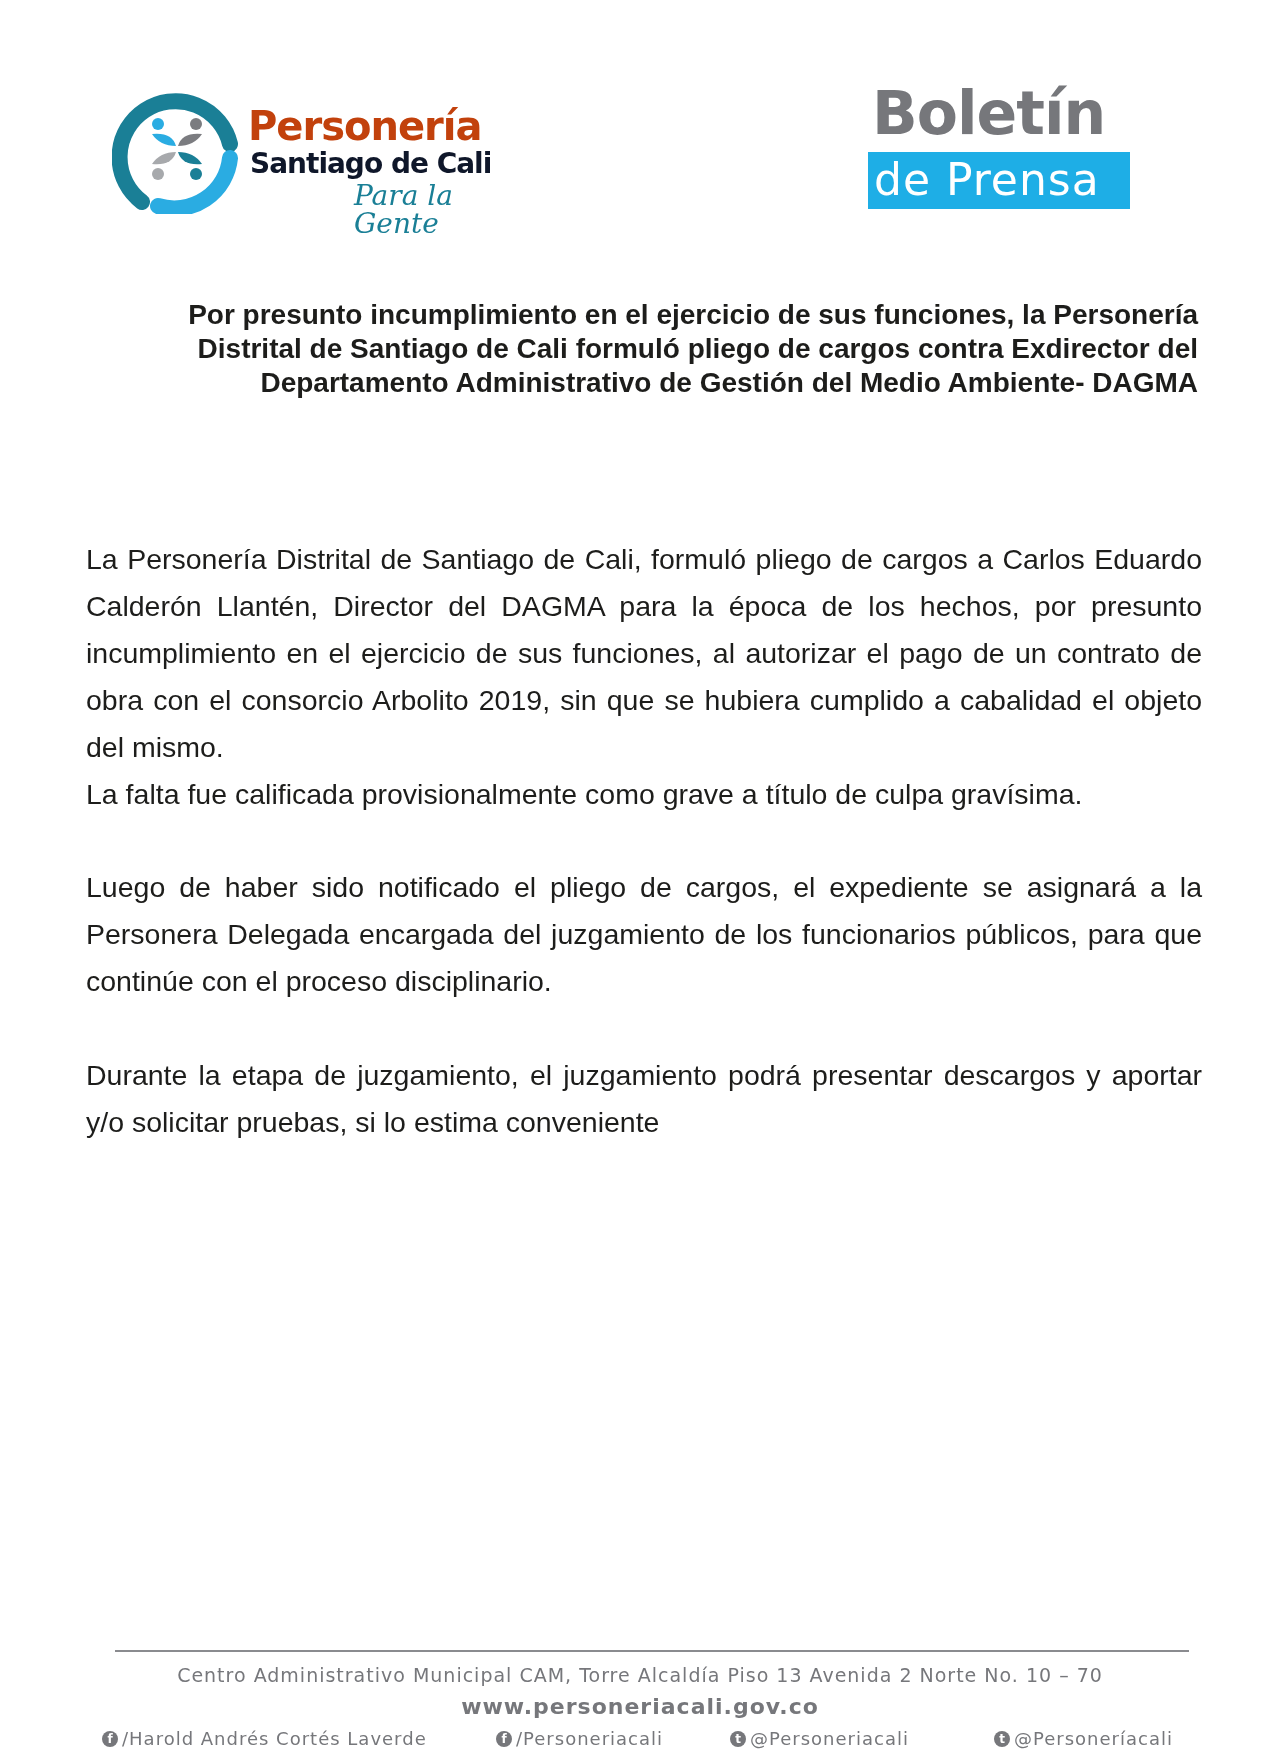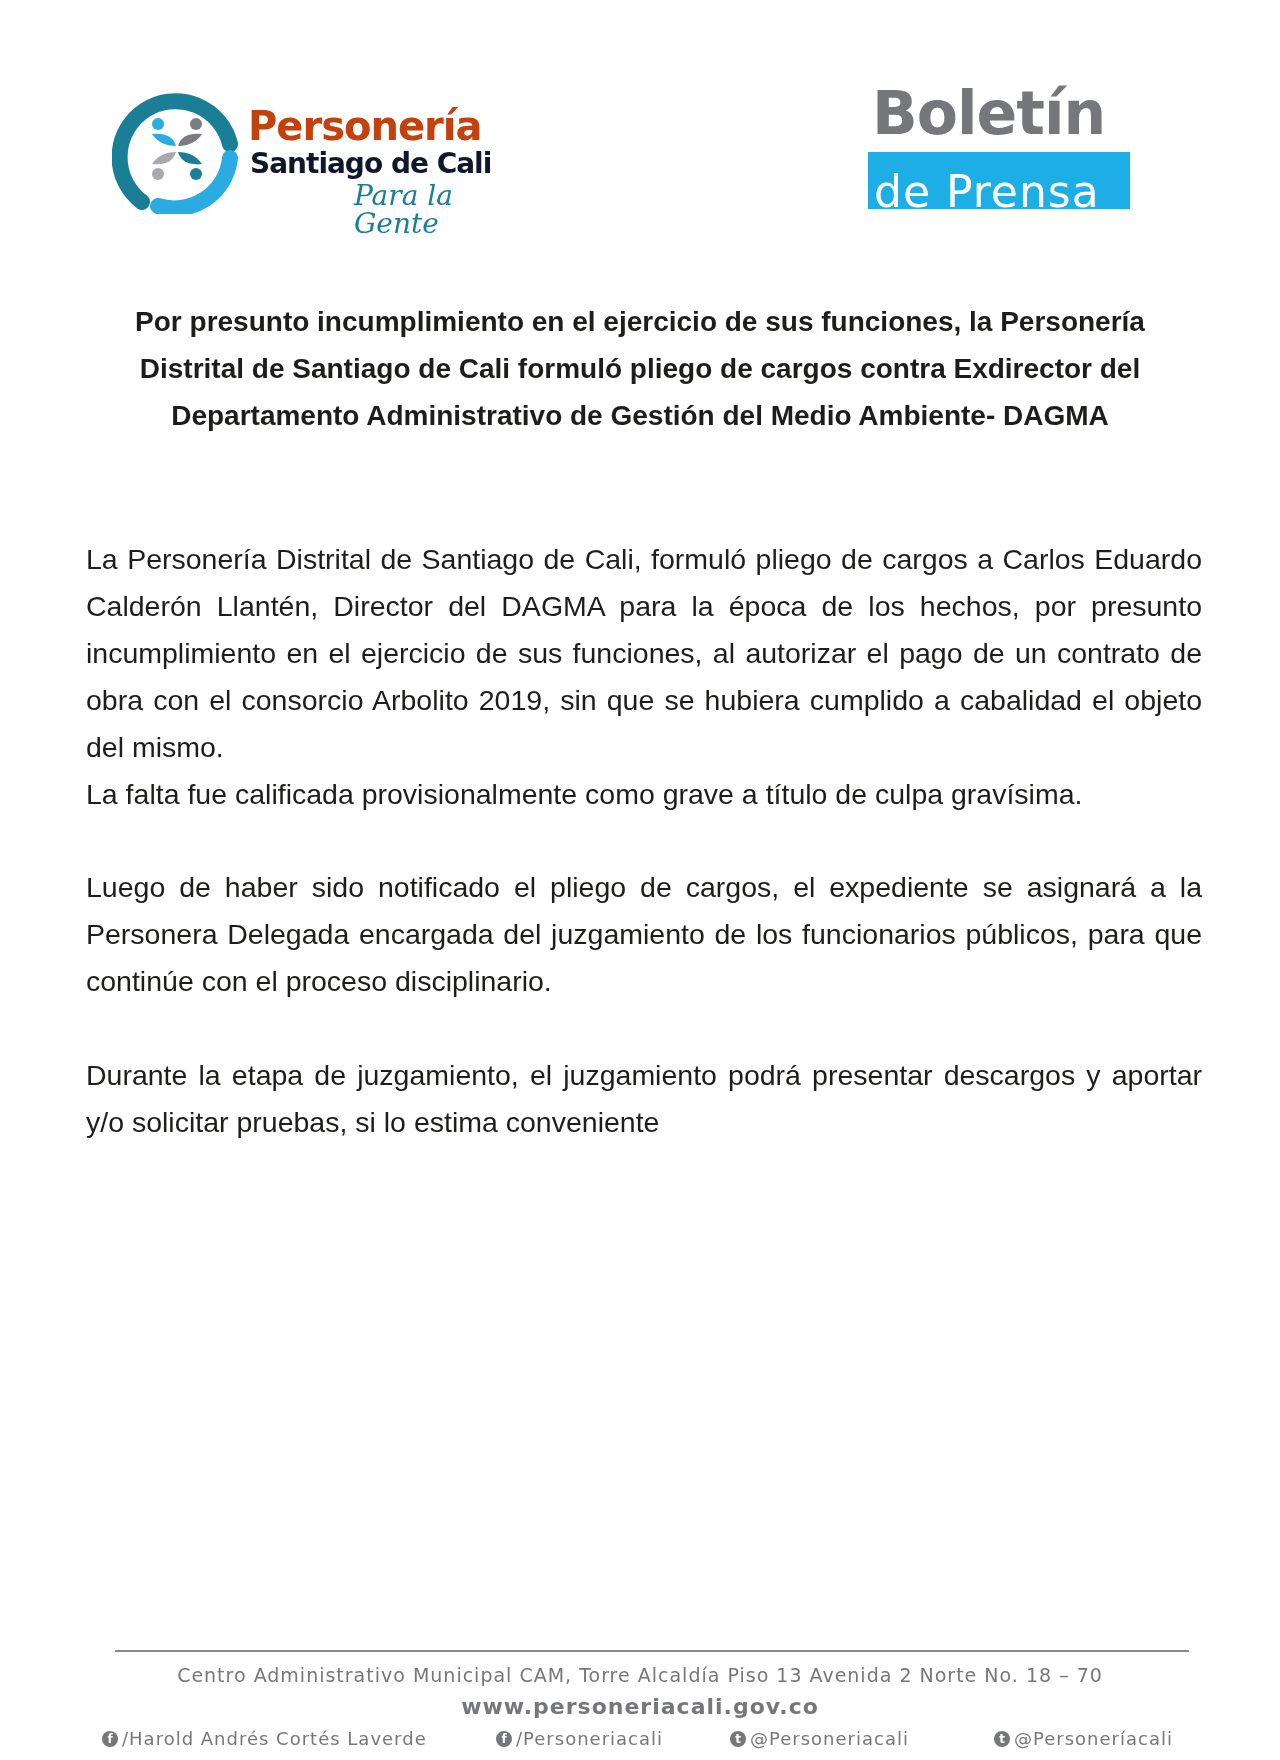--- a/index.html
+++ b/index.html
@@ -5,22 +5,22 @@
   html, body { margin: 0; padding: 0; background: #ffffff; }
   body { width: 1280px; height: 1760px; position: relative; overflow: hidden; font-family: "Liberation Sans", sans-serif; }
   .logo { position: absolute; left: 112px; top: 84px; width: 390px; height: 130px; }
   .logo-mark { position: absolute; left: 0; top: 0; width: 130px; height: 130px; }
   .logo-name1 { position: absolute; left: 136px; top: 22px; font-family: "DejaVu Sans", sans-serif; font-weight: bold; font-size: 40px; color: #c2410c; letter-spacing: -1px; line-height: 1; }
   .logo-name2 { position: absolute; left: 138px; top: 66px; font-family: "DejaVu Sans", sans-serif; font-weight: bold; font-size: 28px; color: #0f172a; letter-spacing: -1px; line-height: 1; }
   .logo-tag { position: absolute; left: 242px; top: 98px; font-family: "DejaVu Serif", serif; font-style: italic; font-size: 28px; color: #1a7f96; line-height: 1; }
   .boletin { position: absolute; left: 868px; top: 80px; width: 265px; height: 130px; }
   .boletin-title { position: absolute; left: 4px; top: 0px; font-family: "DejaVu Sans", sans-serif; font-weight: bold; font-size: 60px; color: #76777b; letter-spacing: -1px; line-height: 1.1; }
   .boletin-box { position: absolute; left: 0; top: 72px; width: 262px; height: 57px; background: #1eaee6; }
-  .boletin-sub { position: absolute; left: 6px; top: 2px; font-family: "DejaVu Sans", sans-serif; font-size: 44px; color: #ffffff; line-height: 1.2; letter-spacing: 1px; margin-top: 12px; }
-  .headline { position: absolute; left: 82px; top: 298px; width: 1116px; text-align: center; font-weight: bold; font-size: 28px; line-height: 47px; color: #1d1d1b; margin: 0; }
+  .boletin-sub { position: absolute; left: 6px; top: 2px; font-family: "DejaVu Sans", sans-serif; font-size: 44px; color: #ffffff; line-height: 1.2; letter-spacing: 1px; }
+  .headline { position: absolute; left: 82px; top: 298px; width: 1116px; text-align: right; font-weight: bold; font-size: 28px; line-height: 34px; color: #1d1d1b; margin: 0; }
   .body-text { position: absolute; left: 82px; width: 1116px; font-size: 28.5px; line-height: 47px; color: #1d1d1b; text-align: justify; margin: 4px; }
   .body-text .line-last { text-align: left; }
   .p1 { top: 532px; }
   .p2 { top: 860px; }
   .p3 { top: 1048px; }
   .footer-rule { position: absolute; left: 115px; top: 1650px; width: 1074px; height: 2px; background: #8a8b8f; }
   .footer-line { position: absolute; left: 0; width: 1280px; text-align: center; font-family: "DejaVu Sans", sans-serif; color: #76777b; letter-spacing: 1px; }
   .f-addr { top: 1664px; font-size: 19px; }
   .f-web { top: 1694px; font-size: 22px; font-weight: bold; }
   .social { position: absolute; top: 1728px; font-family: "DejaVu Sans", sans-serif; font-size: 18px; color: #76777b; letter-spacing: 1px; display: flex; align-items: center; gap: 4px; white-space: nowrap; }
@@ -60,21 +60,21 @@
 <div class="body-text p1">
   <span>La Personería Distrital de Santiago de Cali, formuló pliego de cargos a Carlos Eduardo Calderón Llantén, Director del DAGMA para la época de los hechos, por presunto incumplimiento en el ejercicio de sus funciones, al autorizar el pago de un contrato de obra con el consorcio Arbolito 2019, sin que se hubiera cumplido a cabalidad el objeto del mismo.</span>
   <div class="line-last">La falta fue calificada provisionalmente como grave a título de culpa gravísima.</div>
 </div>
 
 <p class="body-text p2">Luego de haber sido notificado el pliego de cargos, el expediente se asignará a la Personera Delegada encargada del juzgamiento de los funcionarios públicos, para que continúe con el proceso disciplinario.</p>
 
 <p class="body-text p3">Durante la etapa de juzgamiento, el juzgamiento podrá presentar descargos y aportar y/o solicitar pruebas, si lo estima conveniente</p>
 
 <div class="footer-rule"></div>
-<div class="footer-line f-addr">Centro Administrativo Municipal CAM, Torre Alcaldía Piso 13 Avenida 2 Norte No. 18 – 70</div>
+<div class="footer-line f-addr">Centro Administrativo Municipal CAM, Torre Alcaldía Piso 13 Avenida 2 Norte No. 10 – 70</div>
 <div class="footer-line f-web">www.personeriacali.gov.co</div>
 
 <div class="social s1">
   <span class="s-icon">f</span>
   <span>/Harold Andrés Cortés Laverde</span>
 </div>
 <div class="social s2">
   <span class="s-icon">f</span>
   <span>/Personeriacali</span>
 </div>

